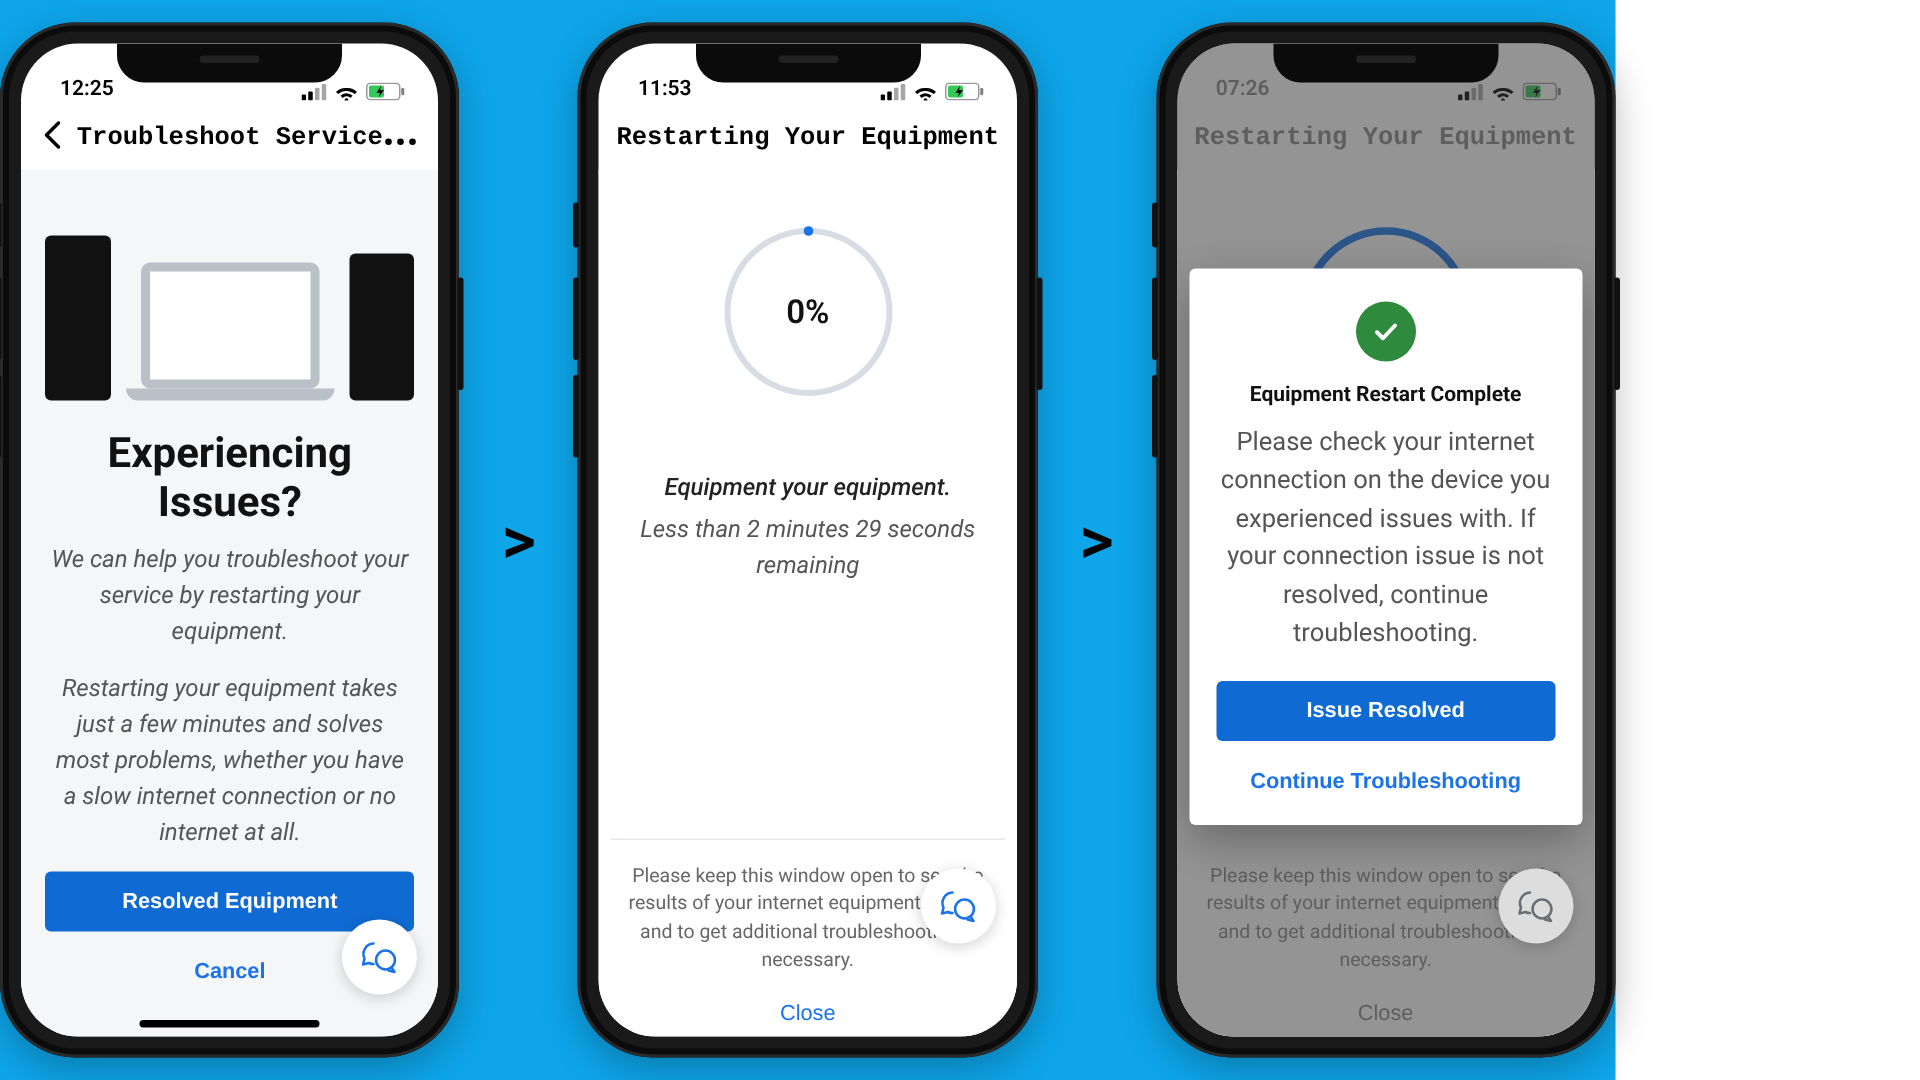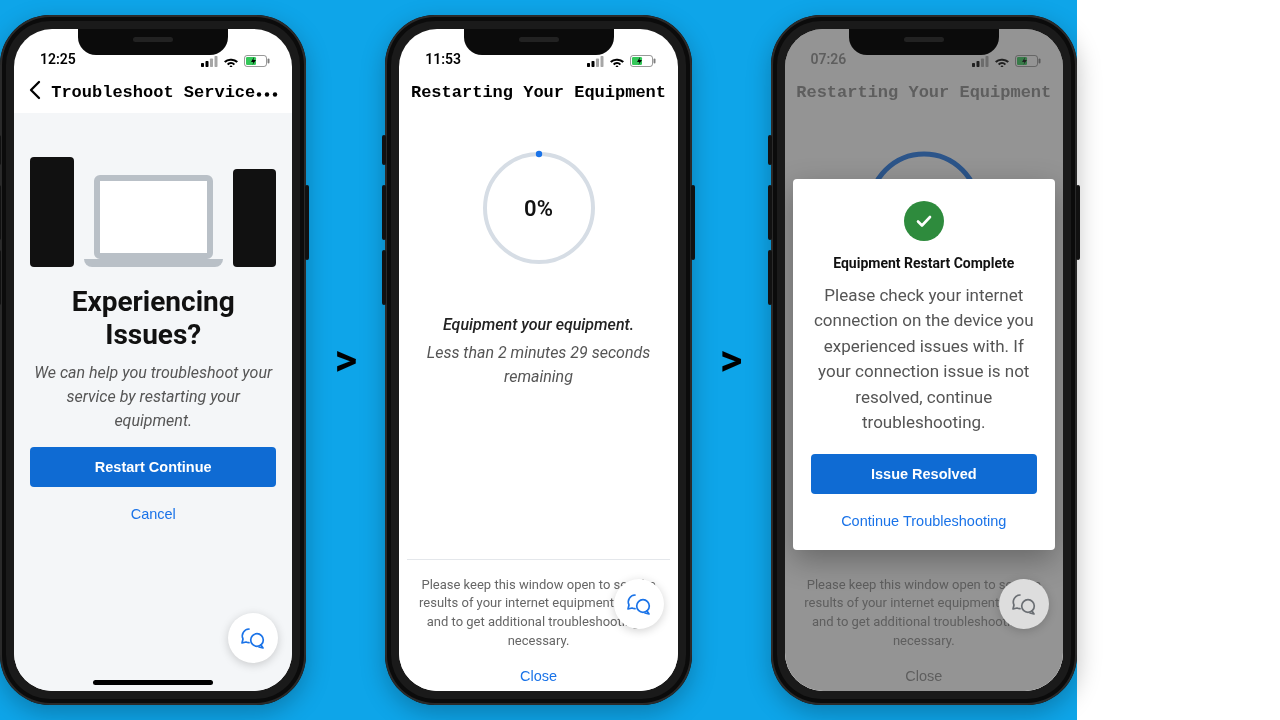--- a/index.html
+++ b/index.html
@@ -44,21 +44,21 @@
   .device.router{width:44px;height:110px;}
   .device.modem{width:44px;height:98px;}
   .laptop{position:relative;width:140px;height:92px;}
   .laptop .lid{position:absolute;bottom:8px;left:10px;right:10px;top:0;border:6px solid #b9c0c7;border-radius:6px;background:#fff;}
   .laptop .base{position:absolute;bottom:0;left:0;right:0;height:8px;background:#b9c0c7;border-radius:0 0 8px 8px;}
 
   h2.head{font-size:28px;font-weight:700;color:#111;margin:18px 0 10px;text-align:center;}
   p.body{font-size:16px;line-height:1.5;color:#555;margin:0 4px 14px;text-align:center;font-style:italic;}
 
   .btn-primary{width:100%;max-width:290px;background:var(--blue);color:#fff;border:none;border-radius:4px;height:40px;font-size:14.5px;font-weight:700;}
-  .btn-link{background:none;border:none;color:var(--blue2);font-size:14.5px;font-weight:400;margin-top:18px;}
+  .btn-link{background:none;border:none;color:var(--blue2);font-size:14.5px;font-weight:700;margin-top:18px;}
 
   .fab{position:absolute;right:14px;bottom:28px;width:50px;height:50px;border-radius:50%;background:#fff;box-shadow:0 2px 10px rgba(0,0,0,.18);display:flex;align-items:center;justify-content:center;z-index:40;}
 
   .progress-wrap{position:relative;width:130px;height:130px;margin-top:22px;}
   .progress-wrap .val{position:absolute;inset:0;display:flex;align-items:center;justify-content:center;font-size:22px;font-weight:600;color:#111;}
 
   .footer-note{border-top:1px solid var(--divider);margin-top:auto;padding:16px 8px 6px;text-align:center;font-size:13px;color:#666;line-height:1.45;}
   .footer-note .close{display:block;margin-top:16px;color:var(--blue2);font-size:14.5px;font-weight:400;background:none;border:none;width:100%;}
 
   
@@ -127,21 +127,22 @@
         <div class="illus">
           <div class="device router"></div>
           <div class="laptop">
               <div class="lid"></div>
               <div class="base"></div>
             </div>
           <div class="device modem"></div>
         </div>
         <h2 class="head">Experiencing Issues?</h2>
         <p class="body">We can help you troubleshoot your service by restarting your equipment.</p>
-        <button class="btn-primary">Restart Continue</button>
+        <p class="body">Restarting your equipment takes just a few minutes and solves most problems, whether you have a slow internet connection or no internet at all.</p>
+        <button class="btn-primary">Resolved Equipment</button>
         <button class="btn-link">Cancel</button>
       </div>
 
       <div class="fab">
         <svg width="26" height="26" viewBox="0 0 26 26">
             <path d="M9 4a7 7 0 00-6 10l-1 4 4-1a7 7 0 003 .7" fill="none" stroke="var(--blue2)" stroke-width="1.7" stroke-linecap="round" stroke-linejoin="round"></path>
             <circle cx="17" cy="15" r="6.3" fill="none" stroke="var(--blue2)" stroke-width="1.7"></circle>
             <path d="M21 20l2 3-4-1" fill="none" stroke="var(--blue2)" stroke-width="1.7" stroke-linecap="round" stroke-linejoin="round"></path>
           </svg>
       </div>

